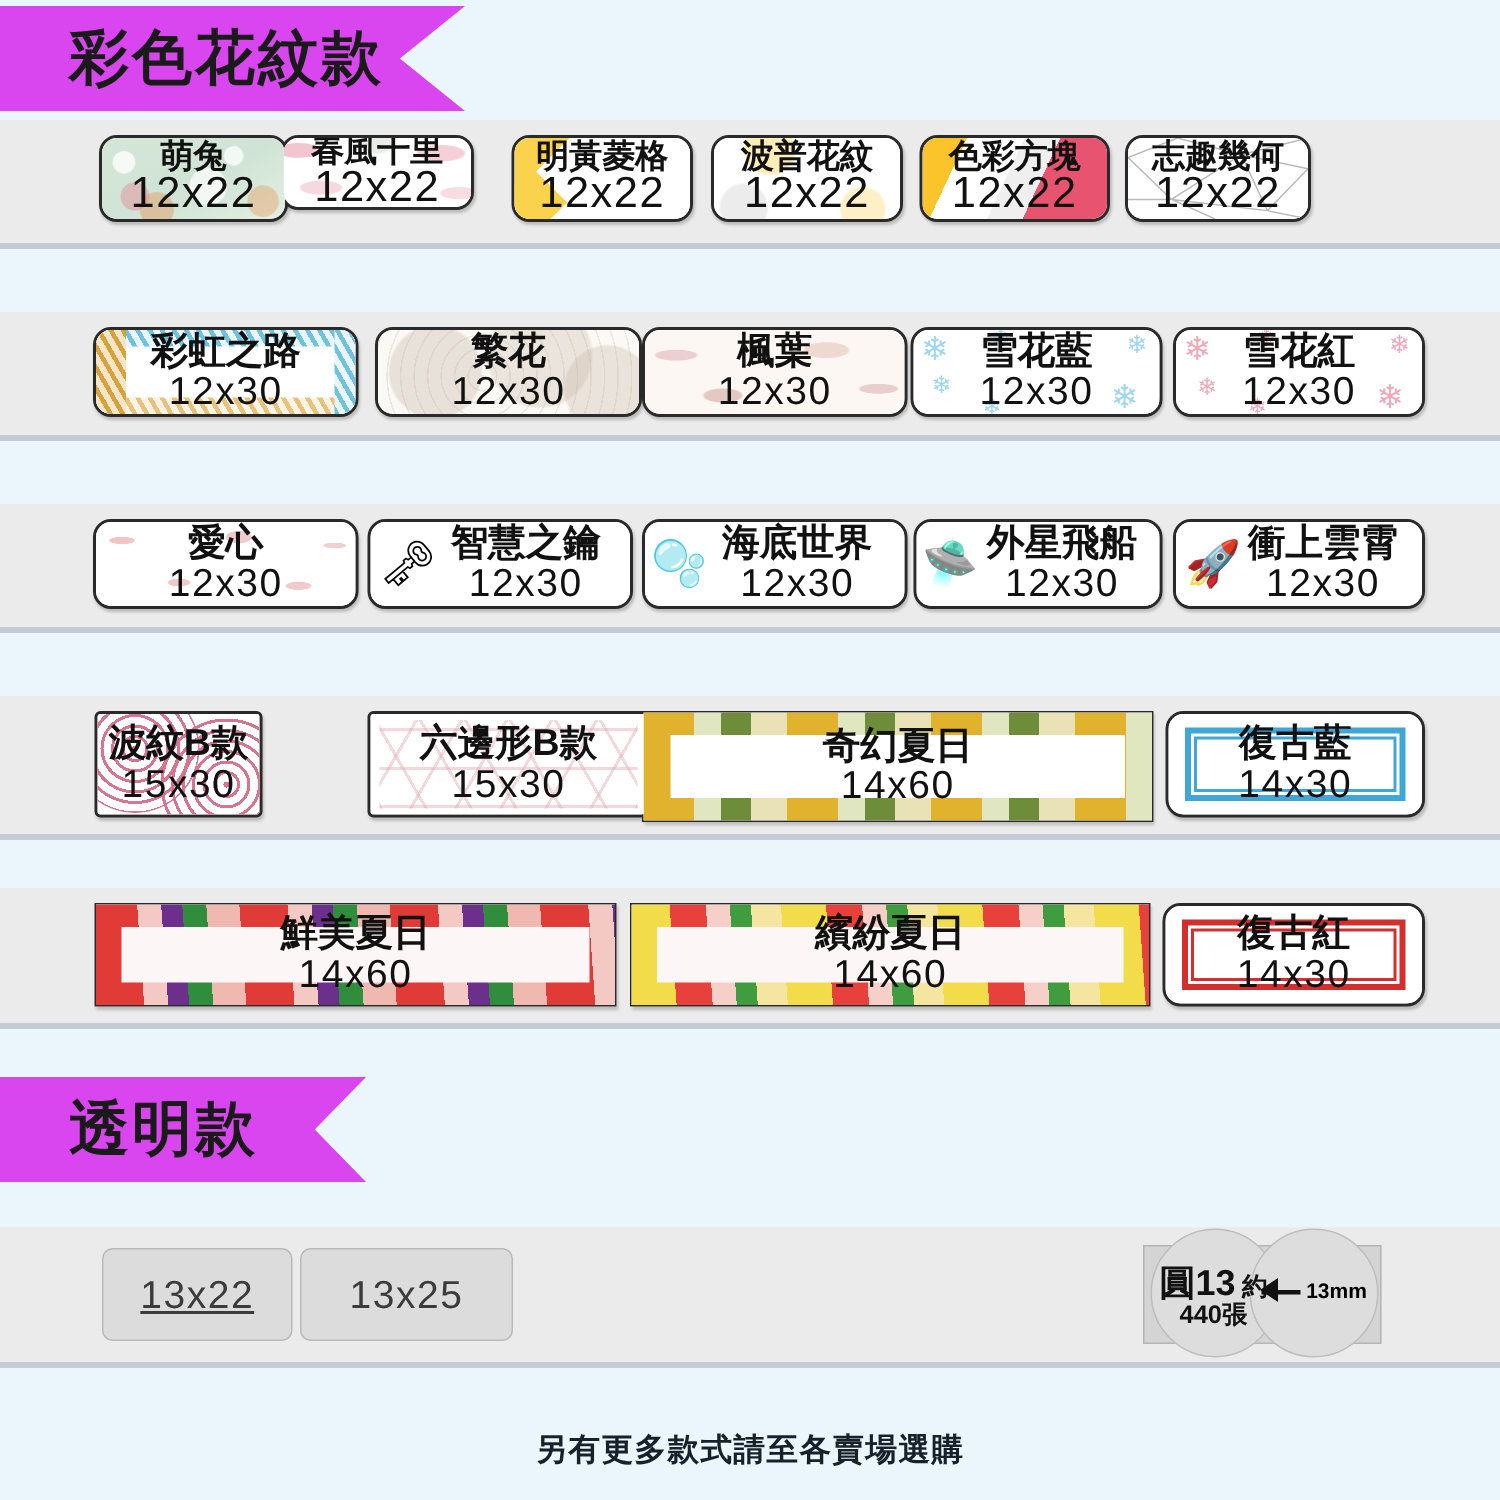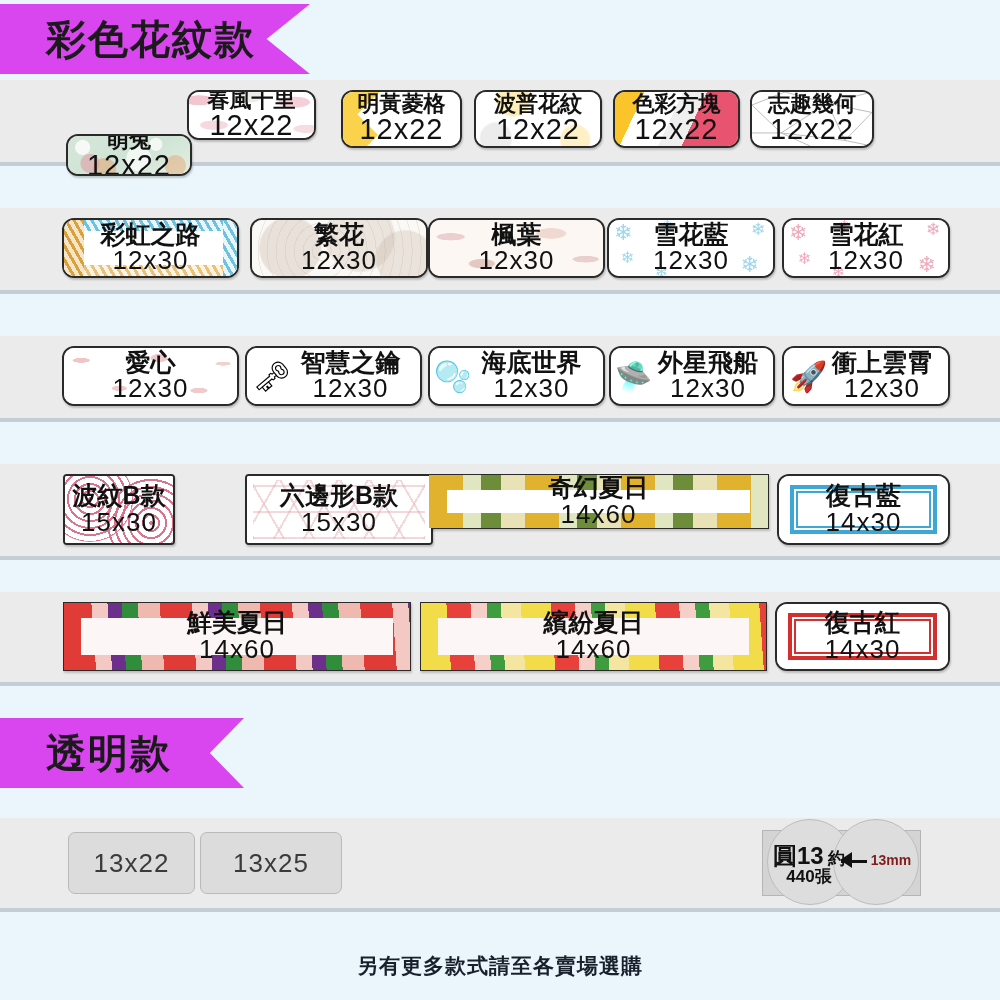--- a/index.html
+++ b/index.html
@@ -173,38 +173,38 @@
   .circ-lab{position:absolute;text-align:center;color:#111;line-height:1.05;}
   .circ-lab .l1{font-size:24px;font-weight:bold;}
   .circ-lab .l2{font-size:17px;font-weight:bold;}
   .dimline{position:absolute;display:flex;align-items:center;justify-content:center;}
   .dimline .bar{position:absolute;left:0;right:0;top:50%;height:3px;background:#111;}
   .dimline .ah{position:absolute;top:50%;transform:translateY(-50%);
      width:0;height:0;border-top:8px solid transparent;border-bottom:8px solid transparent;}
   .dimline .ah.l{left:-1px;border-right:12px solid #111;}
   .dimline .ah.r{right:-1px;border-left:12px solid #111;}
   .dimline .txt{position:relative;z-index:3;background:#dddddd;padding:0 4px;
-     font-size:14px;font-weight:bold;color:#7f1d1d;margin-left:32px;}
+     font-size:14px;font-weight:bold;color:#000000;margin-left:32px;}
 
   .footnote{
     position:absolute;left:0;width:1000px;text-align:center;
     font-size:21px;font-weight:bold;color:#18202c;letter-spacing:1px;
   }
 </style>
 </head>
 <body>
 
 <div class="page">
 
   <div class="ribbon" style="top:4px;width:310px;">
     <span class="ribbon-text">彩色花紋款</span>
   </div>
 
   <div class="band" style="top:80px;height:82px;">
-    <div class="card r10 sm" style="position:absolute;left:66px;top:10px;width:126px;height:42px;margin-top:44px;">
+    <div class="card r10 sm" style="position:absolute;left:66px;top:10px;width:126px;height:58px;">
       <div class="art a-mengtu"></div>
       <div class="cap">
         <span class="nm">萌兔</span>
         <span class="sz">12x22</span>
       </div>
     </div>
     <div class="card r10 sm" style="position:absolute;left:187px;top:10px;width:129px;height:50px;">
       <div class="art a-chunfeng"></div>
       <div class="cap">
         <span class="nm">春風十里</span>
@@ -351,21 +351,21 @@
         <span class="sz">15x30</span>
       </div>
     </div>
     <div class="card r3" style="position:absolute;left:245px;top:10px;width:188px;height:71px;">
       <div class="art a-liubian"></div>
       <div class="cap">
         <span class="nm">六邊形B款</span>
         <span class="sz">15x30</span>
       </div>
     </div>
-    <div class="card r0" style="position:absolute;left:428px;top:10px;width:341px;height:55px;border-width:1px;">
+    <div class="card r0" style="position:absolute;left:428px;top:10px;width:341px;height:74px;border-width:1px;">
       <div class="art a-qihuan"></div>
       <div class="cap">
         <span class="nm">奇幻夏日</span>
         <span class="sz">14x60</span>
       </div>
     </div>
     <div class="card r10" style="position:absolute;left:777px;top:10px;width:173px;height:71px;">
       <div class="art a-fuguilan"></div>
       <div class="cap">
         <span class="nm">復古藍</span>
@@ -396,21 +396,21 @@
         <span class="sz">14x30</span>
       </div>
     </div>
   </div>
 
   <div class="ribbon" style="top:718px;width:244px;">
     <span class="ribbon-text">透明款</span>
   </div>
 
   <div class="band" style="top:818px;height:90px;">
-    <div class="tcard" style="position:absolute;left:68px;top:14px;width:127px;height:62px;">
+    <div class="tcard" style="position:absolute;left:68px;top:14px;width:127px;height:62px;text-decoration:underline;">
       <span>13x22</span>
     </div>
     <div class="tcard" style="position:absolute;left:200px;top:14px;width:142px;height:62px;">
       <span>13x25</span>
     </div>
 
     <div class="roundbox" style="position:absolute;left:762px;top:12px;width:159px;height:66px;">
       <div class="circ" style="left:4px;top:-12px;width:84px;height:84px;"></div>
       <div class="circ" style="left:70px;top:-12px;width:84px;height:84px;"></div>
       <div class="circ-lab" style="left:4px;top:12px;width:84px;">

